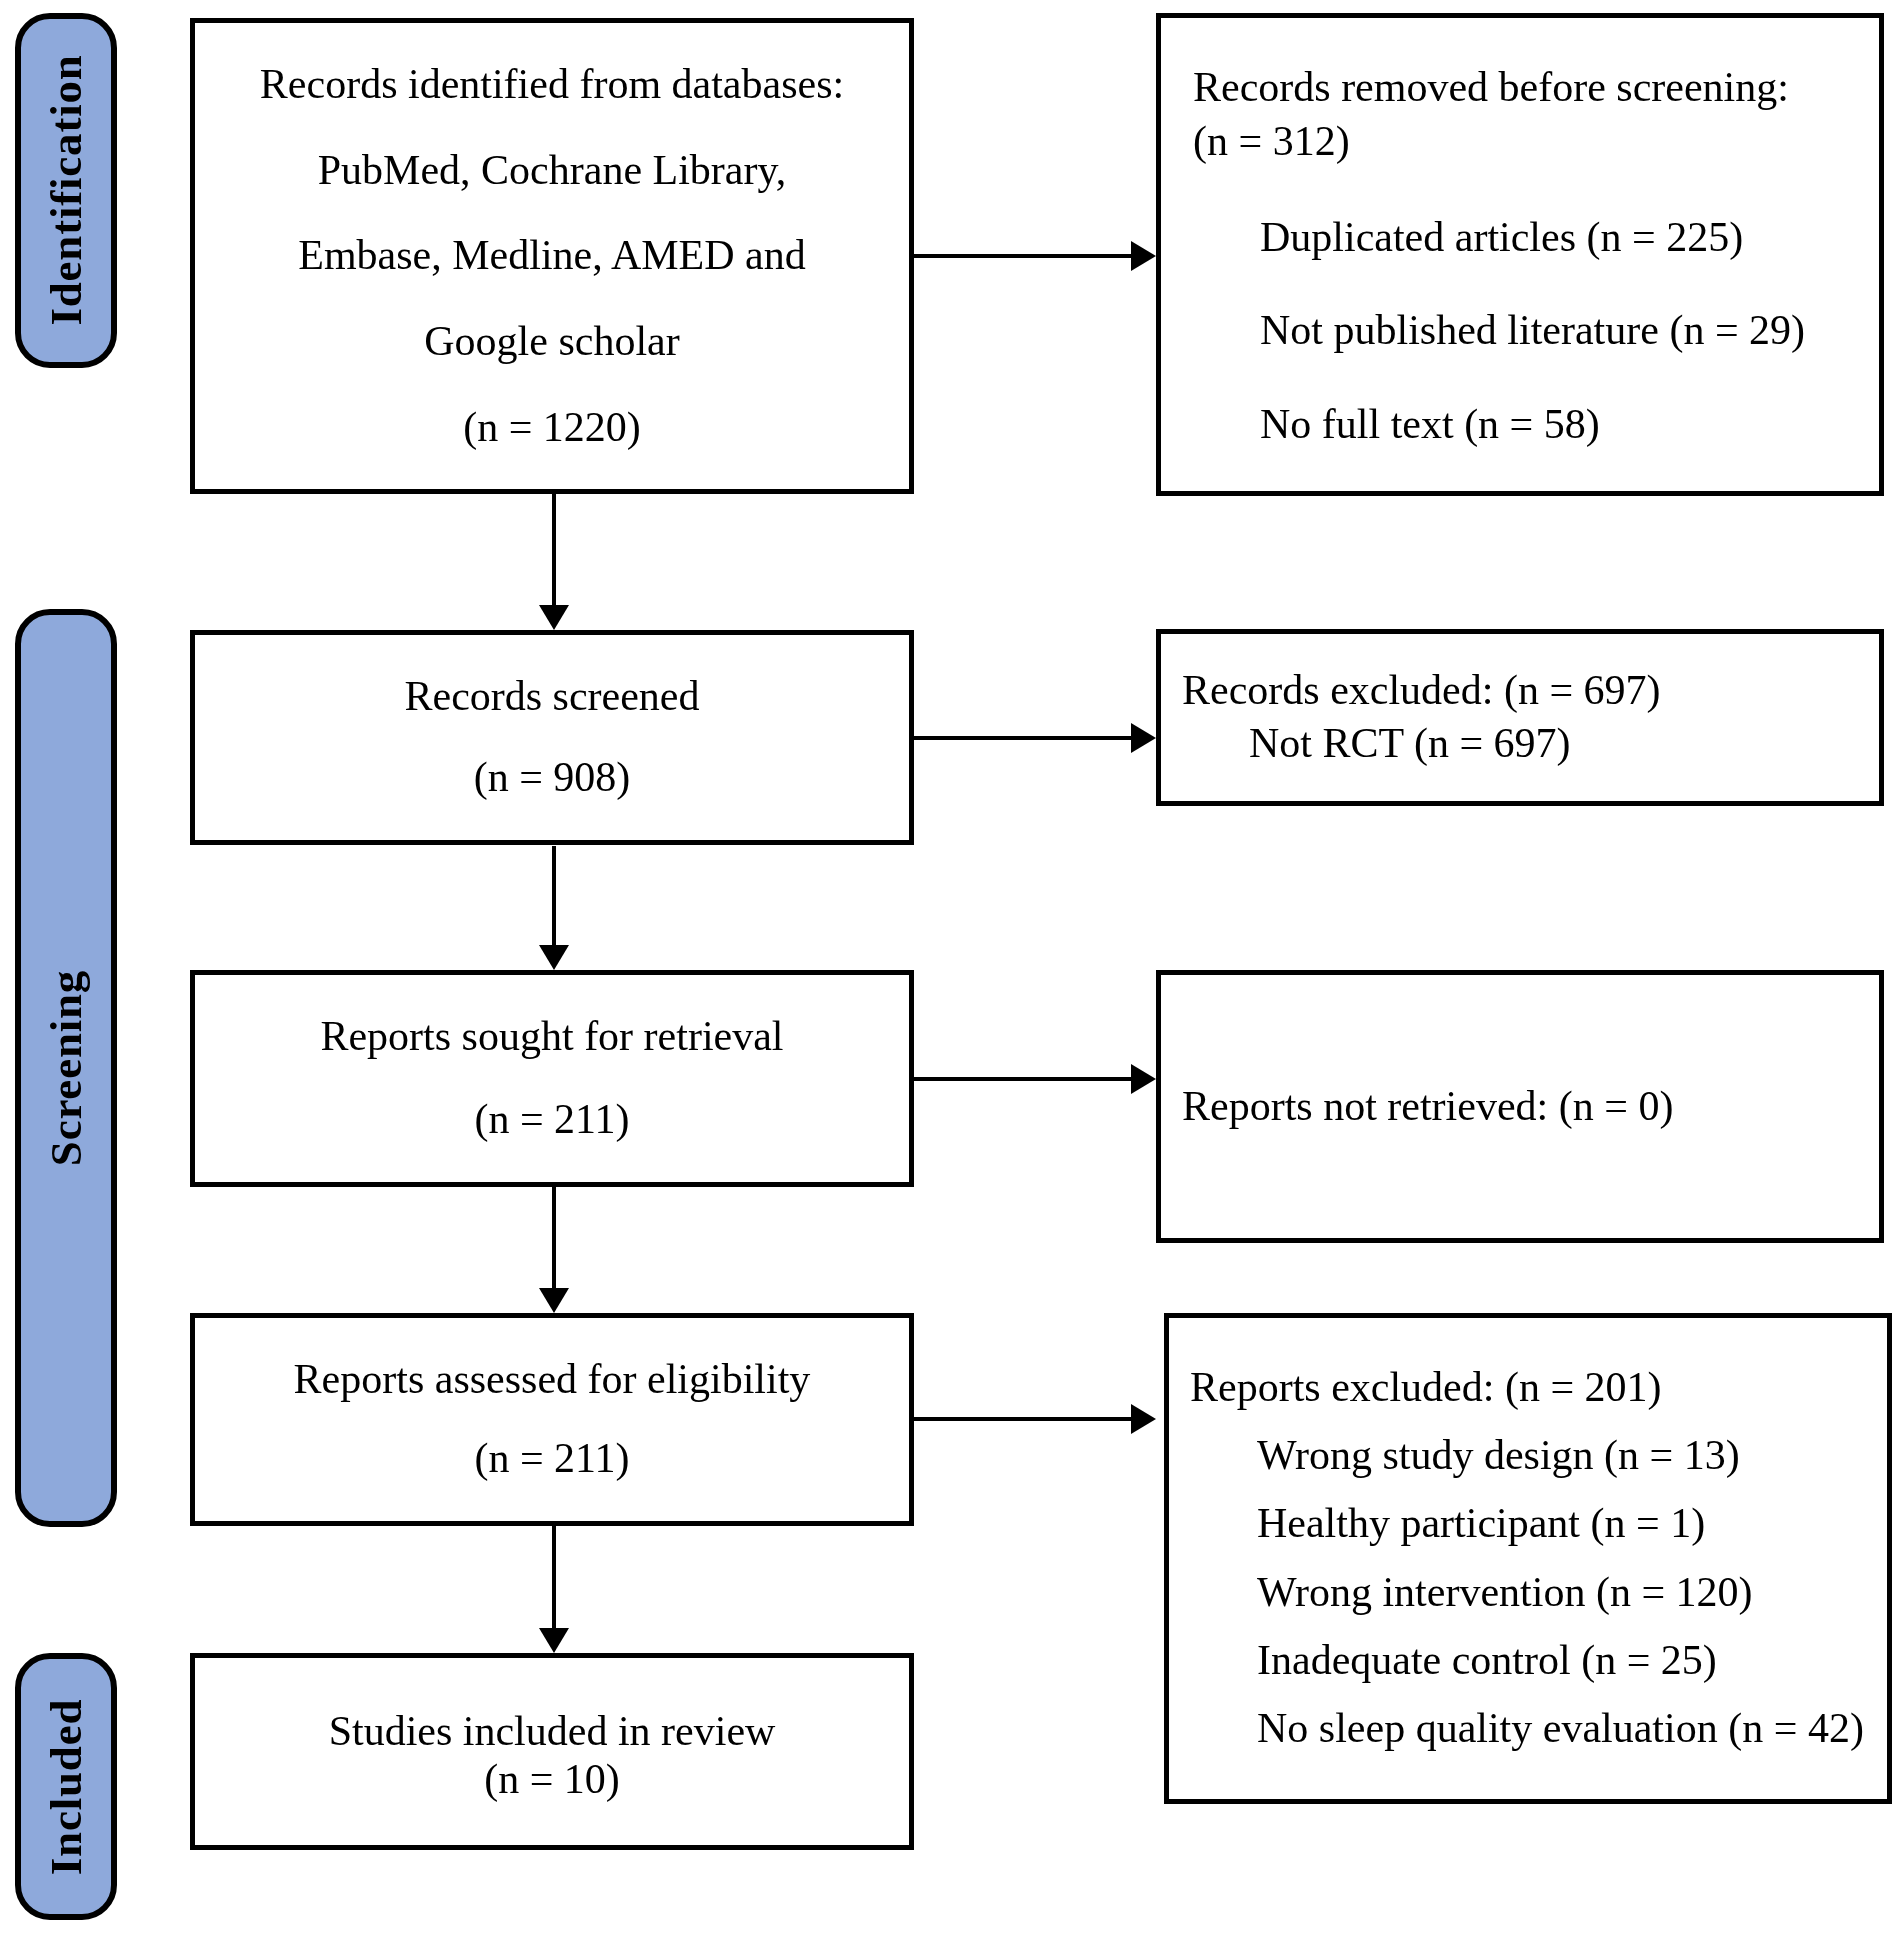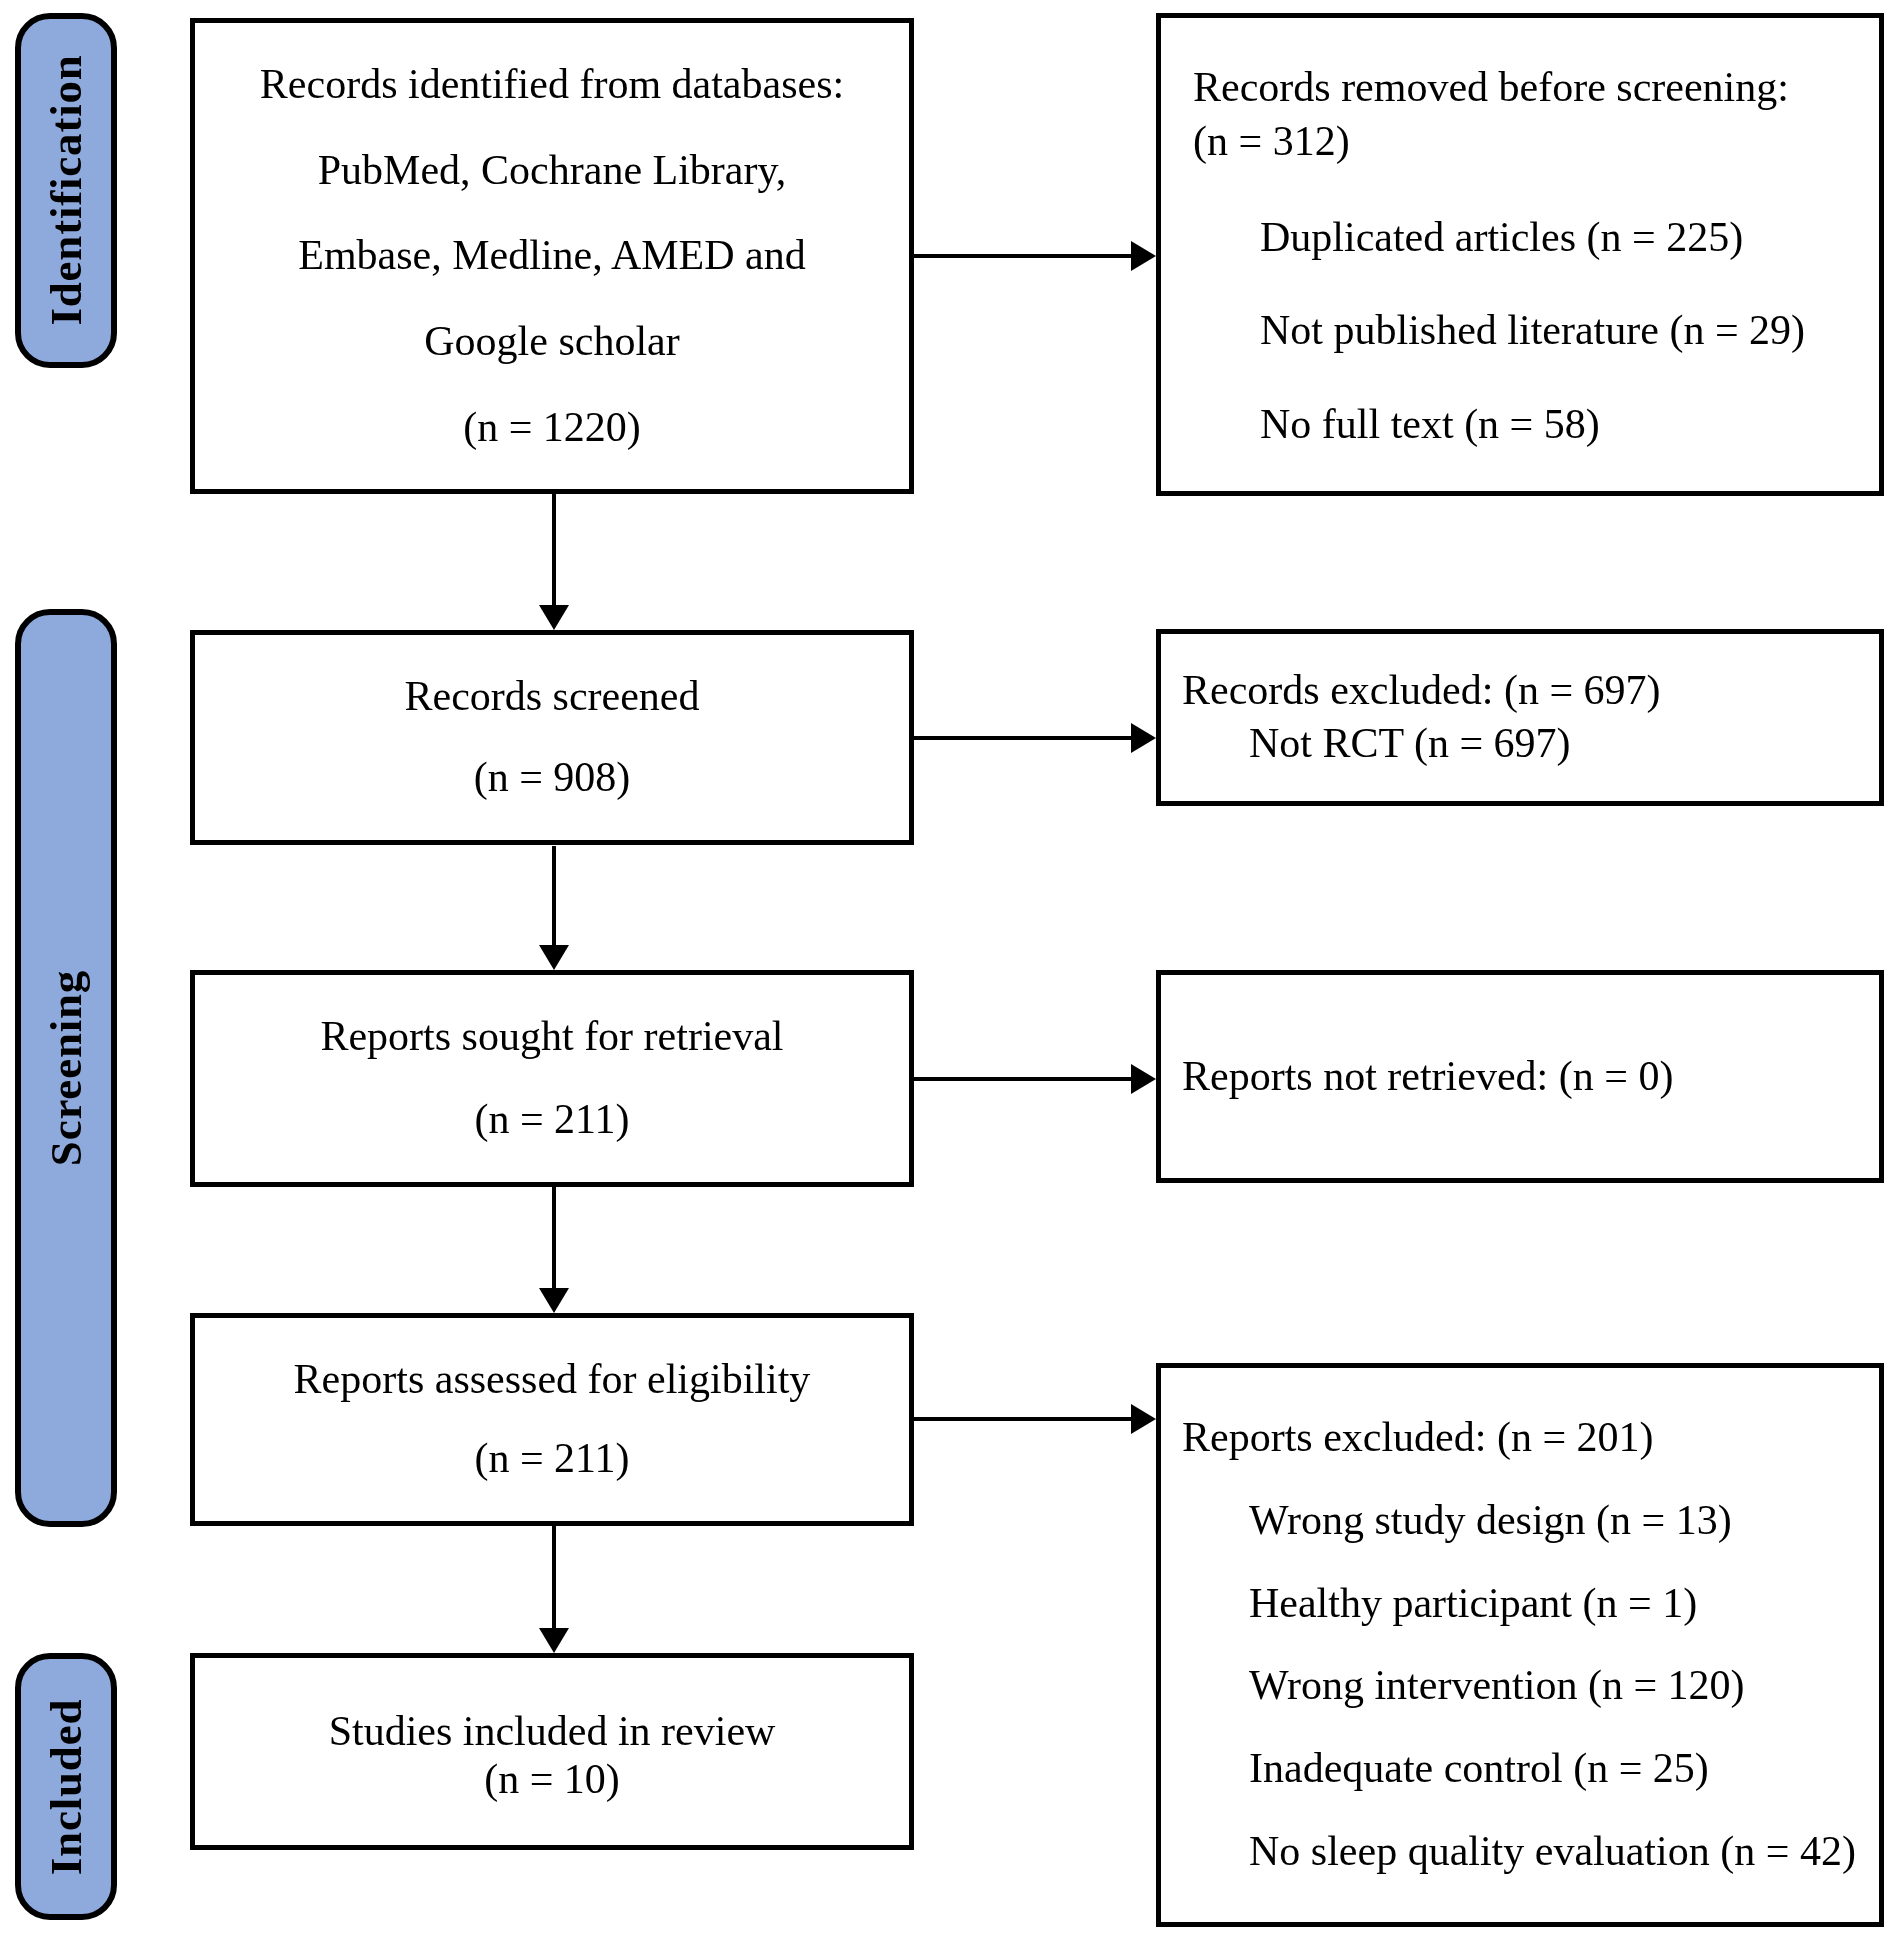--- a/index.html
+++ b/index.html
@@ -66,22 +66,22 @@
   #box-identified { top: 18.4px;   height: 476px; gap: 22px; }
   #box-screened   { top: 630px;  height: 215px; }
   #box-sought     { top: 970px; height: 217px; }
   #box-assessed   { top: 1313px; height: 213px; }
   #box-included   { top: 1653px; height: 197px; padding-top: 50px; padding-bottom: 50px; }
 
   
   .rightbox { left: 1156px; width: 728px; }
   #box-removed          { top: 12.5px;   height: 483px; padding-left: 32px; }
   #box-records-excluded { top: 629px;  height: 177px; padding-top: 33px; padding-bottom: 33px; }
-  #box-not-retrieved    { top: 970px; height: 213px; justify-content: center; }
-  #box-reports-excluded { top: 1363px; height: 564px; padding-top: 46px; padding-bottom: 46px; }
+  #box-not-retrieved    { top: 970px; height: 273px; justify-content: center; }
+  #box-reports-excluded { top: 1313px; height: 491px; padding-top: 46px; padding-bottom: 46px; margin-left: 8px; }
 
   
   .varrow { position: absolute; width: 30px; }
   .varrow .aline {
     position: absolute; left: 13.4px; top: 0;
     width: 3.3px; height: calc(100% - 23.4px);
     background: #000;
   }
   .varrow .ahead {
     position: absolute; bottom: 0; left: 0;

